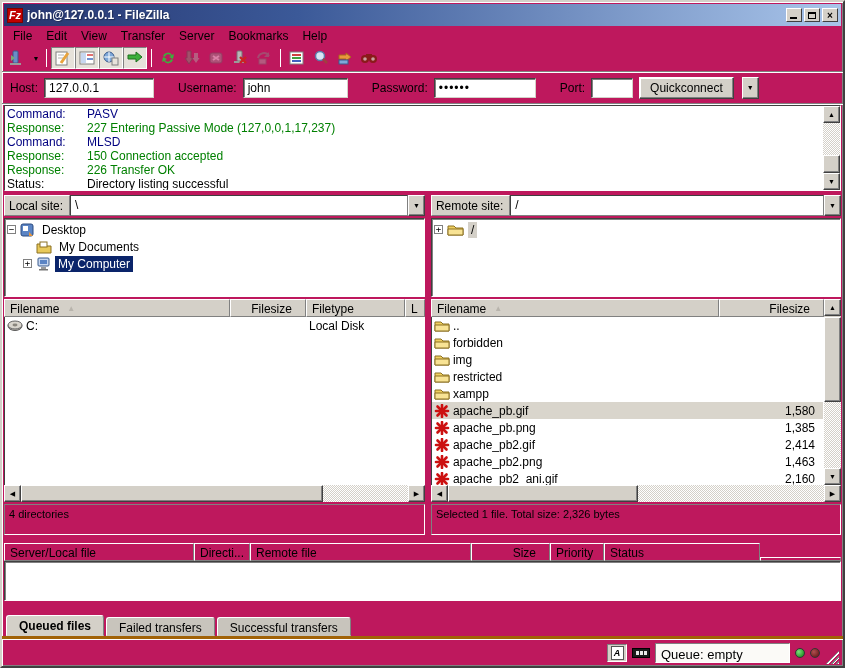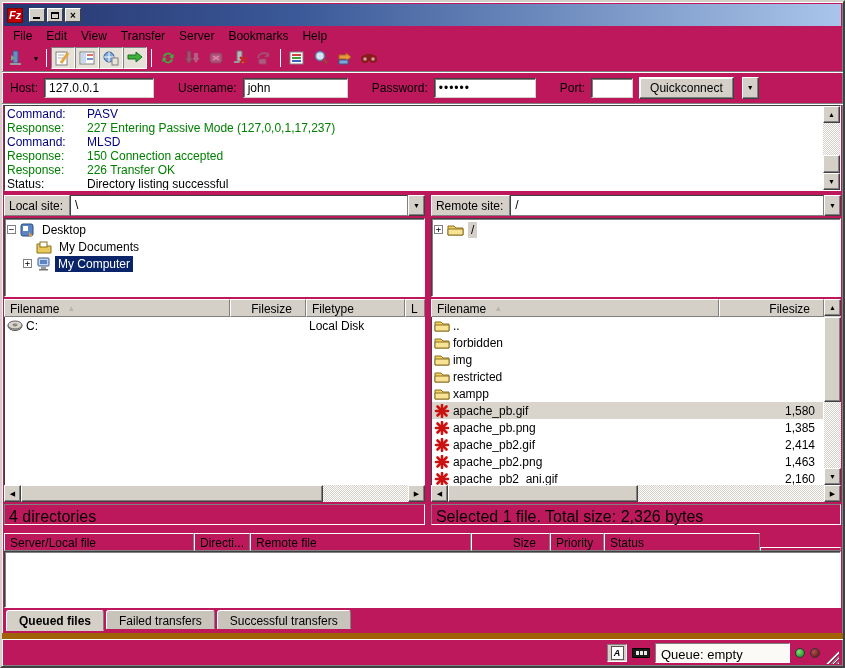--- a/index.html
+++ b/index.html
@@ -82,30 +82,30 @@
   .hcell .sort { color:#b8b4ac; font-size:8px; margin-left:8px; padding-top:2px; }
   .hcell.right { justify-content:flex-end; }
   .listbody { background:#fff; border-left:1px solid #404040; border-right:1px solid #fff; flex:1; overflow:hidden; position:relative; }
   .file-row { display:flex; align-items:center; height:17px; font-size:12px; white-space:nowrap; }
   .file-row.sel { background:#D9D5CC; }
   .file-icon { width:16px; margin:0 3px 0 2px; flex:0 0 auto; display:flex; }
   .fname { flex:1; overflow:hidden; }
   .fsize { width:100px; text-align:right; padding-right:8px; flex:0 0 auto; }
   .ftype { width:95px; flex:0 0 auto; }
 
-  .statusrow { height:21px; border:1px solid; border-color:#808080 #fff #fff #808080; margin-top:2px; padding:3px 4px 5px 4px; font-size:16px; flex:0 0 auto; }
+  .statusrow { height:31px; border:1px solid; border-color:#808080 #fff #fff #808080; margin-top:2px; padding:3px 4px 5px 4px; font-size:11px; flex:0 0 auto; }
 
   
   .queue-sash { height:7px; flex:0 0 auto; }
   .queue-header { height:19px; display:flex; margin:0 2px; flex:0 0 auto;align-items:flex-end; }
   .queue-body { flex:1; margin:0 2px; background:#fff; border:1px solid; border-color:#404040 #fff #fff #404040; box-shadow:inset 1px 1px 0 #808080; }
   .qc0{width:190px;} .qc1{width:56px;} .qc2{width:221px;} .qc3{width:79px;} .qc4{width:54px;} .qc5{width:156px;} .qc6{flex:1;}
 
   
-  .tabrow { height:31px; display:flex; align-items:flex-start; padding:2px 4px 0 4px; border-bottom:6px solid #a16207; box-shadow:0 1px 0 #fff; flex:0 0 auto; }
+  .tabrow { height:38px; display:flex; align-items:flex-end; padding:2px 4px 0 4px; border-bottom:3px solid #a16207; box-shadow:0 1px 0 #fff; flex:0 0 auto; }
   .tab { height:19px; padding:3px 12px 0 12px; font-size:12px; background:#C8C4BC; border:1px solid; border-color:#fff #808080 #C8C4BC #fff; border-radius:3px 3px 0 0; margin-right:2px; }
   .tab.active { height:21px; background:#D4D0C8; font-weight:bold; border-color:#fff #808080 #D4D0C8 #fff; position:relative; z-index:2; }
 
   
   .statusbar { height:27px; display:flex; align-items:center; justify-content:flex-end; padding:0 4px; gap:5px; flex:0 0 auto; }
   .sb-icon-frame { width:20px; height:18px; border:1px solid; border-color:#808080 #fff #fff #808080; display:flex; align-items:center; justify-content:center; background:#D4D0C8; }
   .dtype-icon { width:13px; height:14px; background:#fff; border:1px solid #555; font-size:9px; font-weight:bold; text-align:center; line-height:13px; font-style:italic; }
   .speed-badge { width:18px; height:10px; background:#1a1a1a; border:1px solid #000; display:flex; align-items:center; justify-content:center; gap:1px; }
   .speed-badge i { display:block; width:3px; height:4px; background:#e8e8e8; }
   .queue-panel { width:135px; height:20px; border:1px solid; border-color:#808080 #fff #fff #808080; background:#FBFAF7; padding:3px 5px 0 5px; font-size:13px; }
@@ -116,20 +116,21 @@
       linear-gradient(135deg, transparent 0 50%, #808080 0 55%, #fff 0 62%, transparent 0 70%, #808080 0 75%, #fff 0 82%, transparent 0 88%, #808080 0 93%, #fff 0);
     align-self:flex-end; margin-bottom:2px; }
 </style>
 </head>
 <body>
 
 <div class="window">
 
   <div class="titlebar">
     <div class="fz-icon">Fz</div>
+    <div class="title-text">john@127.0.0.1 - FileZilla</div>
     <div class="winbtn">
         <span class="min-glyph"></span>
       </div>
     <div class="winbtn">
         <span class="max-glyph"></span>
       </div>
     <div class="winbtn">
         <span class="close-glyph">×</span>
       </div>
   </div>

